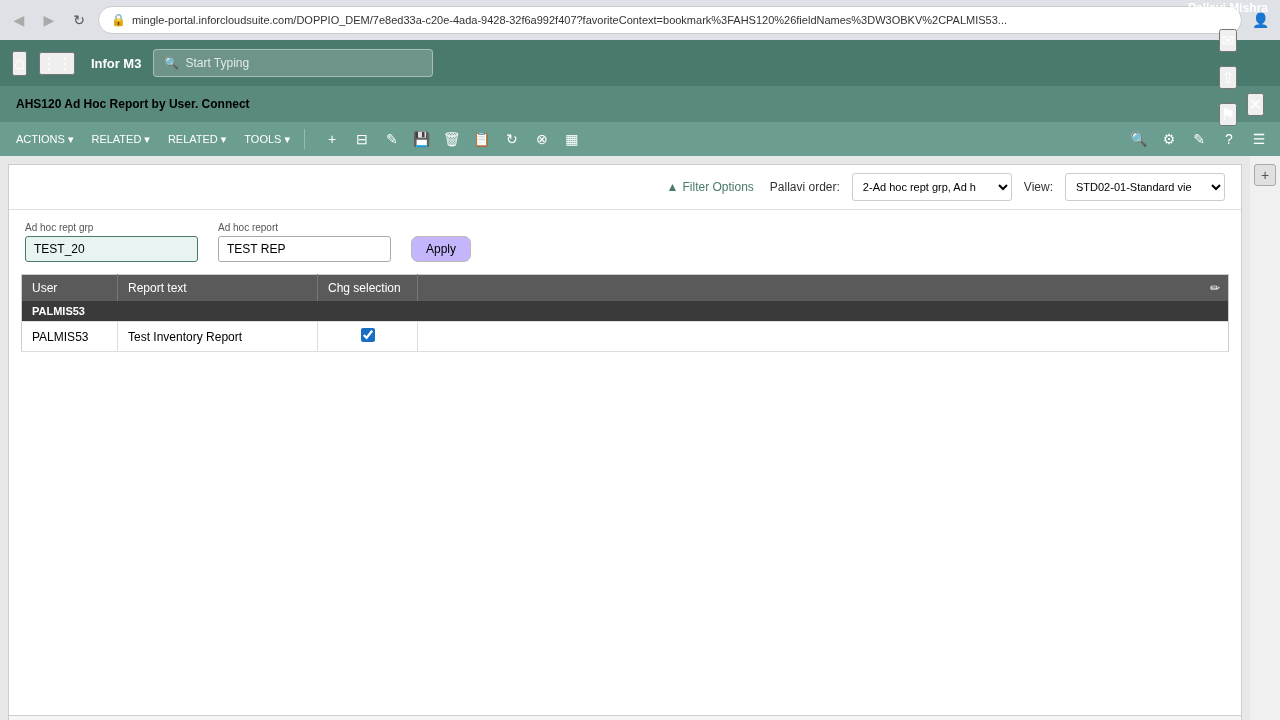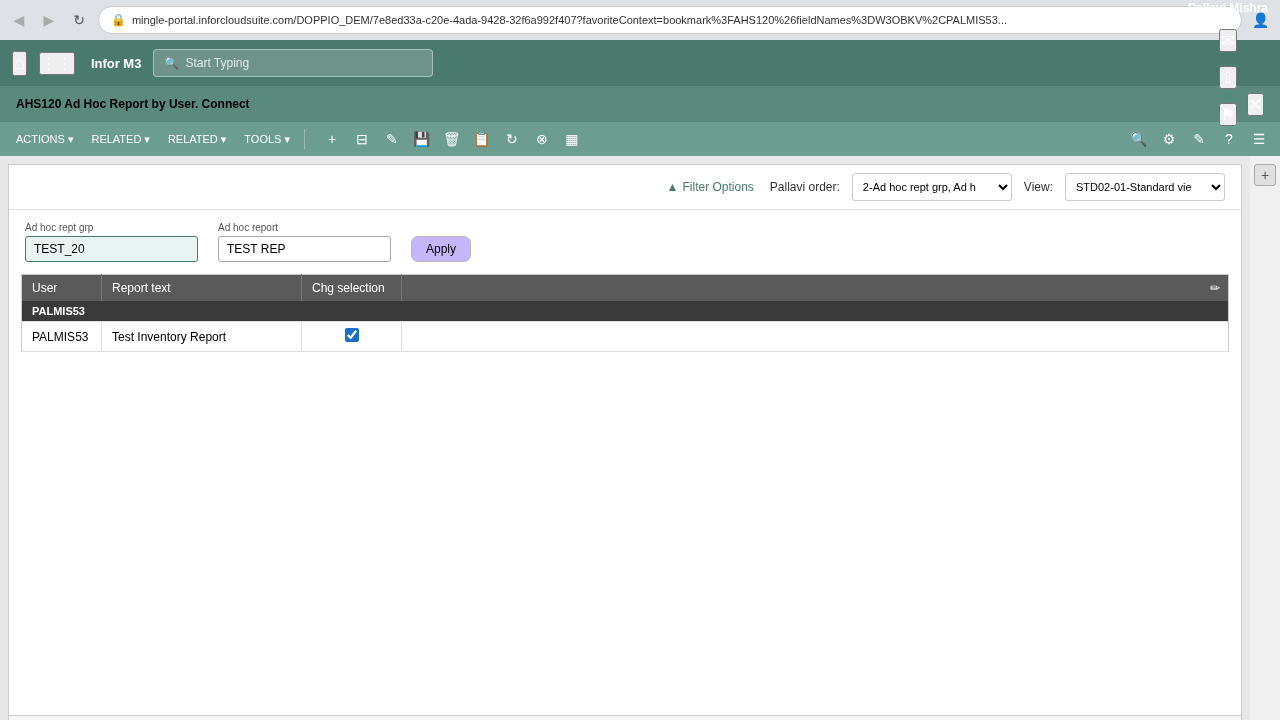--- a/index.html
+++ b/index.html
@@ -54,21 +54,21 @@
 
     
     .table-container { padding: 0 12px 12px; }
     .data-table { width: 100%; border-collapse: collapse; border: 1px solid #ccc; }
     .data-table th { background: #5a5a5a; color: white; padding: 6px 10px; text-align: left; font-size: 12px; font-weight: normal; border-right: 1px solid #777; }
     .data-table th:last-child { border-right: none; }
     .data-table .sub-header { background: #3a3a3a; }
     .data-table .sub-header td { padding: 4px 10px; color: white; font-size: 11px; font-weight: bold; }
     .data-table td { padding: 6px 10px; border-right: 1px solid #ddd; border-bottom: 1px solid #ddd; font-size: 12px; }
     .data-table td:last-child { border-right: none; }
-    .col-user { width: 80px; }
+    .col-user { width: 96px; }
     .col-report { width: 200px; }
     .col-chg { width: 100px; text-align: center; }
     .add-btn-side { width: 22px; height: 22px; background: #e0e0e0; border: 1px solid #aaa; border-radius: 3px; cursor: pointer; display: flex; align-items: center; justify-content: center; font-size: 14px; color: #555; }
 
     
     .bottom-bar { position: absolute; bottom: 0; left: 0; right: 0; background: #f5f5f5; border-top: 1px solid #ccc; padding: 6px 12px; display: flex; align-items: center; justify-content: flex-end; gap: 8px; height: 36px; }
 
     .wrapper { display: flex; height: calc(720px - 46px - 36px - 34px); }
     .content-wrapper { flex: 1; background: #e8e8e8; padding: 8px; overflow: hidden; }
     .content-inner { background: white; border: 1px solid #ccc; height: 100%; position: relative; }

